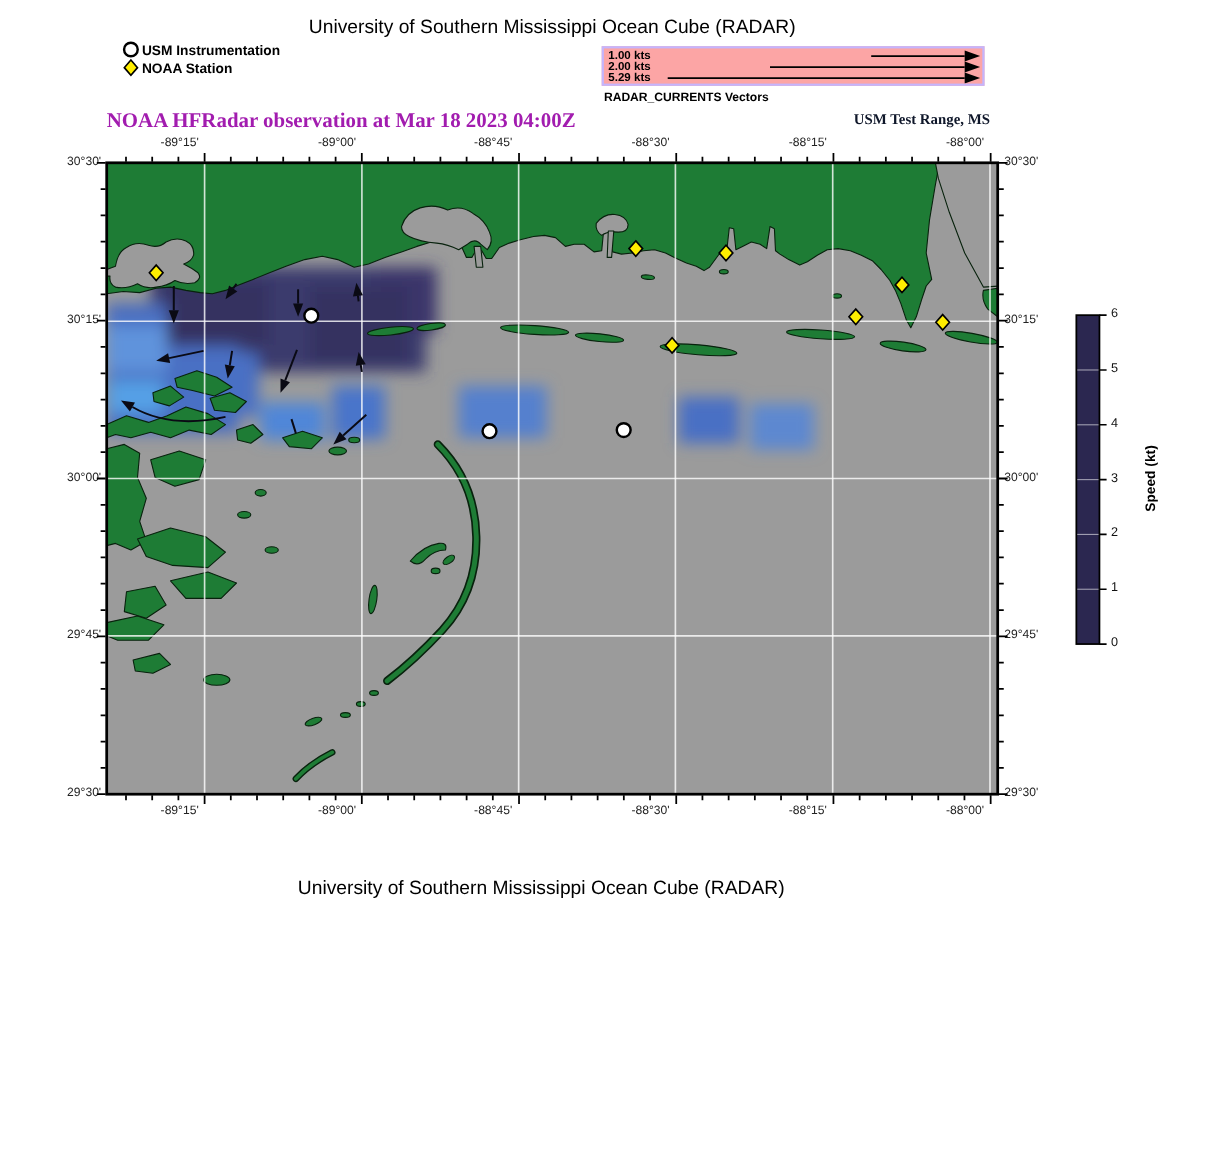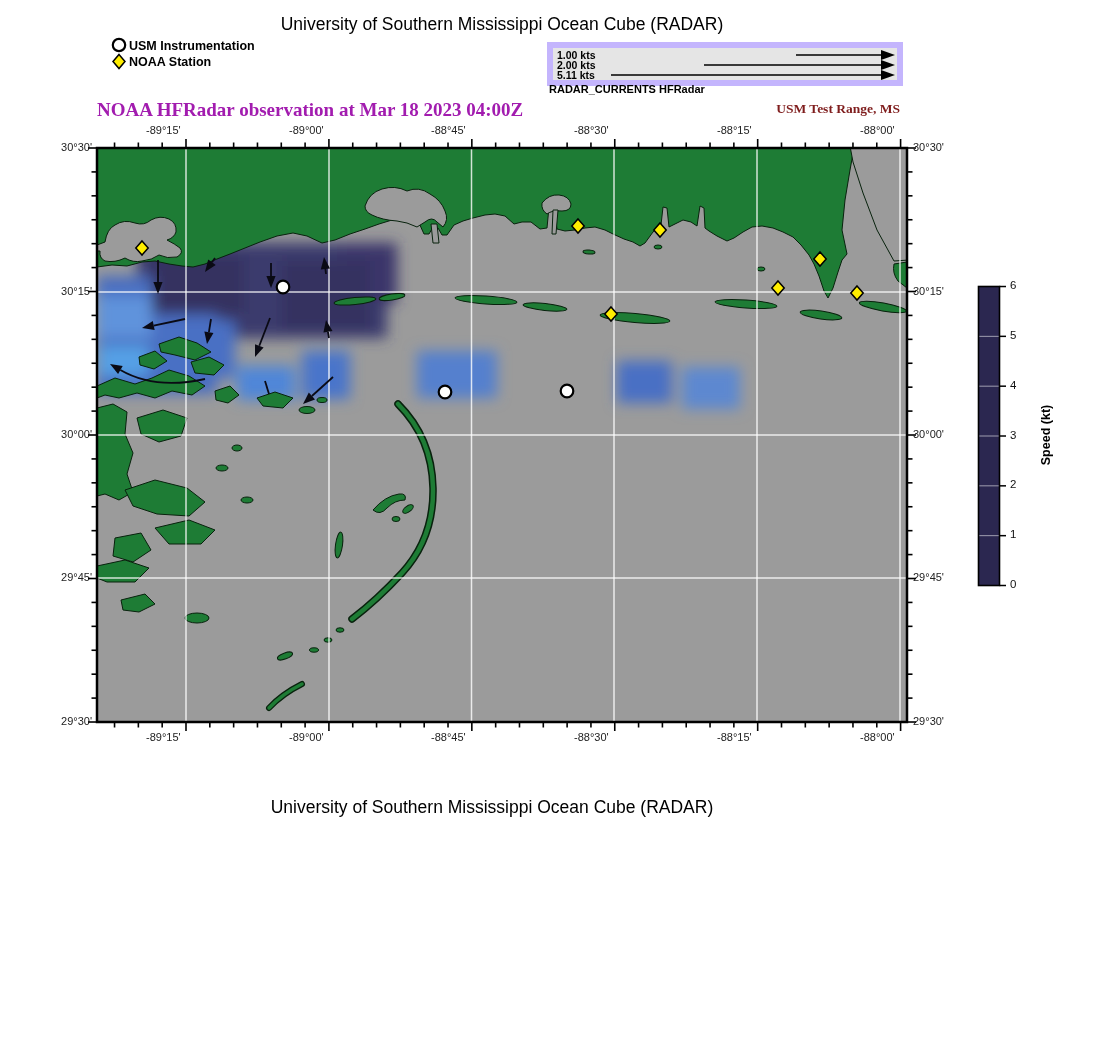--- a/index.html
+++ b/index.html
@@ -1,22 +1,22 @@
 <!DOCTYPE html>
 <html><head>
 <meta charset="utf-8">
 <style>
   html,body{margin:0;padding:0;background:#fff;}
   body{position:relative;width:1100px;height:1050px;font-family:"Liberation Sans",sans-serif;overflow:hidden;}
   .abs{position:absolute;}
   .title{font-weight:normal;font-size:17.5px;color:#000;text-align:center;}
   .serif-sub{font-family:"Liberation Serif",serif;font-weight:bold;font-size:19px;color:#a21caf;text-align:left;}
-  .serif-range{font-family:"Liberation Serif",serif;font-weight:bold;font-size:13.5px;color:#7f1d1d;text-align:right;}
+  .serif-range{font-family:"Liberation Serif",serif;font-weight:bold;font-size:13.5px;color:#0f172a;text-align:right;}
   .leg-label{font-weight:bold;font-size:12.5px;color:#000;line-height:15px;}
-  .vs-box{border:6px solid #c4b5fd;background:#e5e5e5;}
+  .vs-box{border:2px solid #c4b5fd;background:#fca5a5;}
   .vs-label{font-weight:bold;font-size:10.5px;color:#000;line-height:10px;}
   .vs-title{font-weight:bold;font-size:11px;color:#000;}
   .axis-label{font-size:11px;color:#222;}
   .ax-top,.ax-bot{width:80px;}
   .ax-left{width:56px;text-align:right;}
   .ax-right{width:70px;text-align:left;}
   .cb-tick{font-size:11.5px;color:#111;}
   .cb-label{font-weight:bold;font-size:12.5px;color:#000;text-align:center;}
   .grid{stroke:#ffffff;stroke-width:1.5;opacity:0.8;fill:none;}
   .land{fill:#1e7c35;stroke:#08220d;stroke-width:1;stroke-linejoin:round;}
@@ -37,31 +37,31 @@
     <circle cx="8" cy="8" r="6.2" class="usm"></circle>
     <polygon points="8,17.5 14,24.5 8,31.5 2,24.5" class="ndbc"></polygon>
   </svg>
 </div>
 <div class="abs leg-label" style="left:129px;top:39px;">USM Instrumentation</div>
 <div class="abs leg-label" style="left:129px;top:55px;">NOAA Station</div>
 
 <div class="abs vs-box" style="left:547px;top:42px;width:344px;height:32px;">
   <span class="abs vs-label" style="left:4px;top:2px;">1.00 kts</span>
   <span class="abs vs-label" style="left:4px;top:12px;">2.00 kts</span>
-  <span class="abs vs-label" style="left:4px;top:22px;">5.11 kts</span>
+  <span class="abs vs-label" style="left:4px;top:22px;">5.29 kts</span>
   <svg id="vs-svg" class="abs" style="left:0;top:0;" width="344" height="32">
       <line x1="243" y1="7" x2="328" y2="7" stroke="#000" stroke-width="1.6"></line>
       <polygon points="342,7 328,12 328,2" fill="#000"></polygon>
       <line x1="151" y1="17" x2="328" y2="17" stroke="#000" stroke-width="1.6"></line>
       <polygon points="342,17 328,22 328,12" fill="#000"></polygon>
       <line x1="58" y1="27" x2="328" y2="27" stroke="#000" stroke-width="1.6"></line>
       <polygon points="342,27 328,32 328,22" fill="#000"></polygon>
     </svg>
 </div>
-<div class="abs vs-title" style="left:549px;top:83px;">RADAR_CURRENTS HFRadar</div>
+<div class="abs vs-title" style="left:549px;top:83px;">RADAR_CURRENTS Vectors</div>
 
 <div class="abs serif-sub" style="left:97px;top:99px;width:810px;">NOAA HFRadar observation at Mar 18 2023 04:00Z</div>
 <div class="abs serif-range" style="left:740px;top:101px;width:160px;">USM Test Range, MS</div>
 
 <div class="abs axis-label ax-top" style="left:146px;top:124px;">-89°15'</div>
 <div class="abs axis-label ax-top" style="left:289px;top:124px;">-89°00'</div>
 <div class="abs axis-label ax-top" style="left:431px;top:124px;">-88°45'</div>
 <div class="abs axis-label ax-top" style="left:574px;top:124px;">-88°30'</div>
 <div class="abs axis-label ax-top" style="left:717px;top:124px;">-88°15'</div>
 <div class="abs axis-label ax-top" style="left:860px;top:124px;">-88°00'</div>

